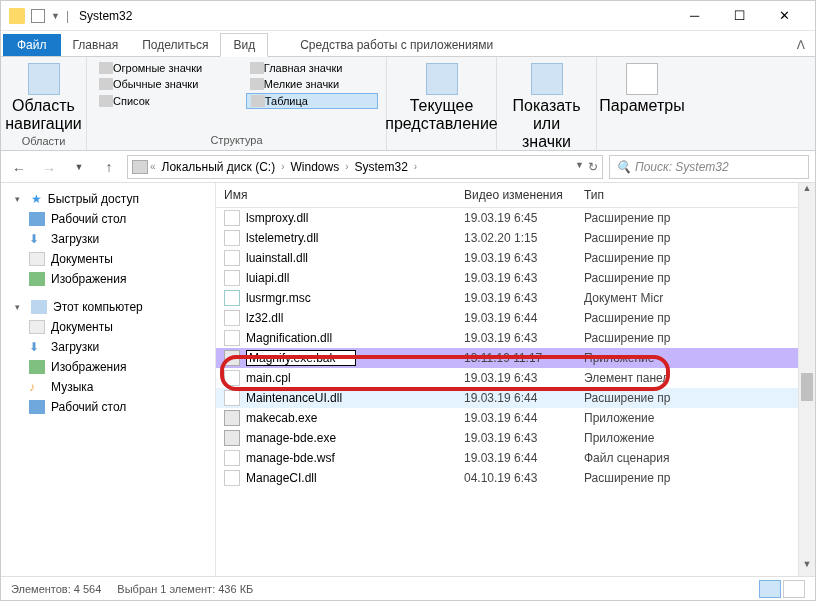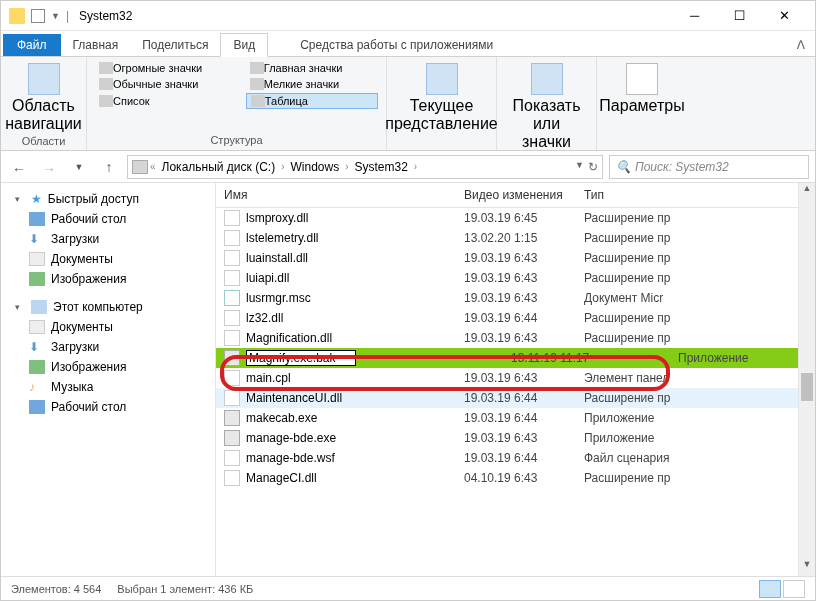--- a/index.html
+++ b/index.html
@@ -44,21 +44,21 @@
 .drive { background: #d6d6d6; border: 1px solid #aaa; }
 .blue-sq { background: #6fa8dc; }
 .file-pane { flex: 1; display: flex; flex-direction: column; position: relative; }
 .columns { display: flex; border-bottom: 1px solid #e5e5e5; font-size: 12px; color: #333; }
 .columns div { padding: 5px 8px; }
 .col-name { width: 240px; }
 .col-date { width: 120px; }
 .col-type { flex: 1; }
 .rows { flex: 1; overflow: hidden; }
 .row { display: flex; align-items: center; font-size: 12px; padding: 2px 0; }
-.row.sel { background: #84cc16; gap: 47px; }
+.row.sel { background: #c4b5fd; }
 .row.sel2 { background: #e5f3ff; }
 .row .c-name { width: 240px; display: flex; align-items: center; gap: 6px; padding-left: 8px; }
 .row .c-date { width: 120px; padding-left: 8px; color: #444; }
 .row .c-type { flex: 1; padding-left: 8px; color: #444; white-space: nowrap; overflow: hidden; }
 .file-icon { width: 16px; height: 16px; display: inline-flex; align-items: center; justify-content: center; font-size: 11px; flex-shrink: 0; }
 .dll { background: #fff; border: 1px solid #ccc; }
 .exe { background: #e8e8e8; border: 1px solid #aaa; }
 .msc { background: #fff; border: 1px solid #9cc; }
 .rename-input { border: 1px solid #000; background: #fff; padding: 0 2px; font-size: 12px; width: 110px; }
 .highlight-ring { position: absolute; border: 4px solid #d42020; border-radius: 16px; pointer-events: none; }

